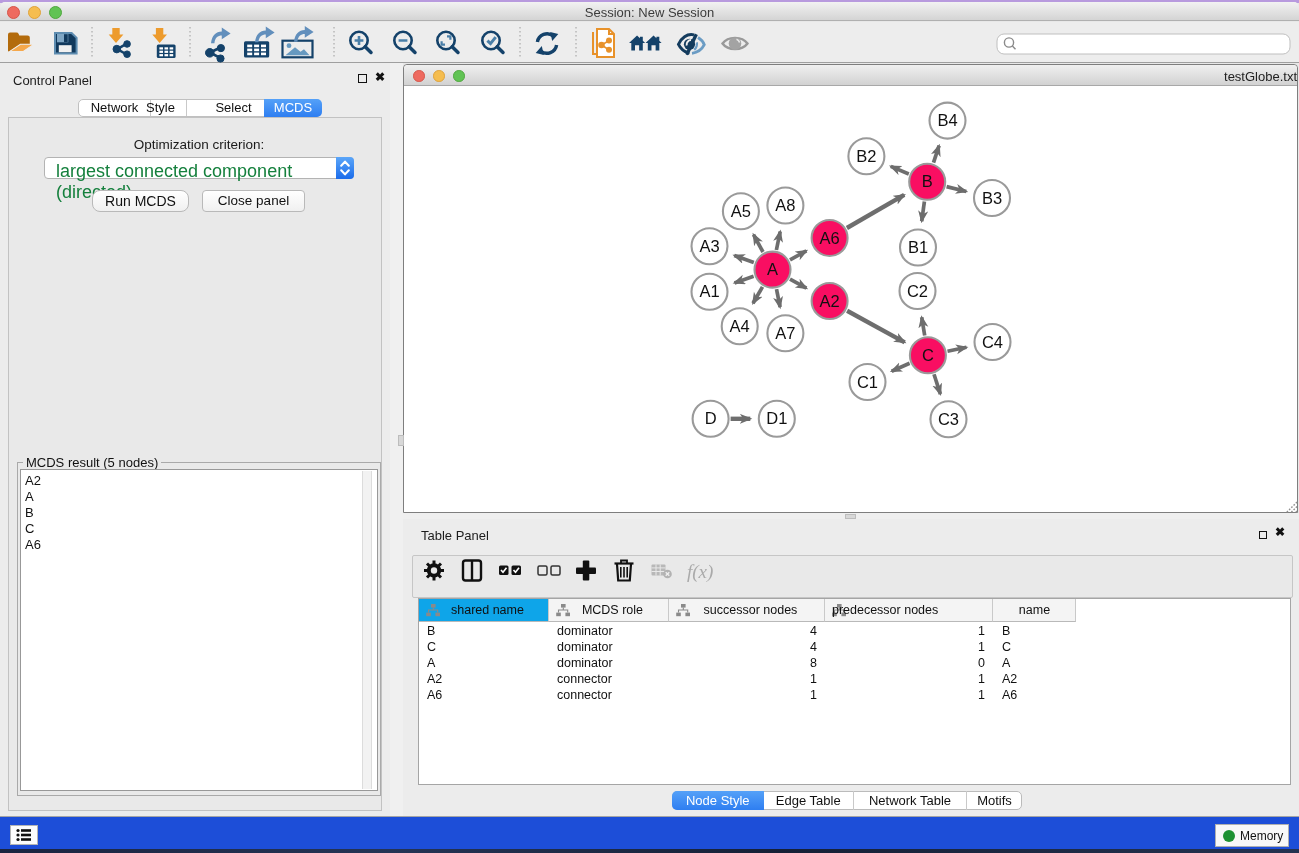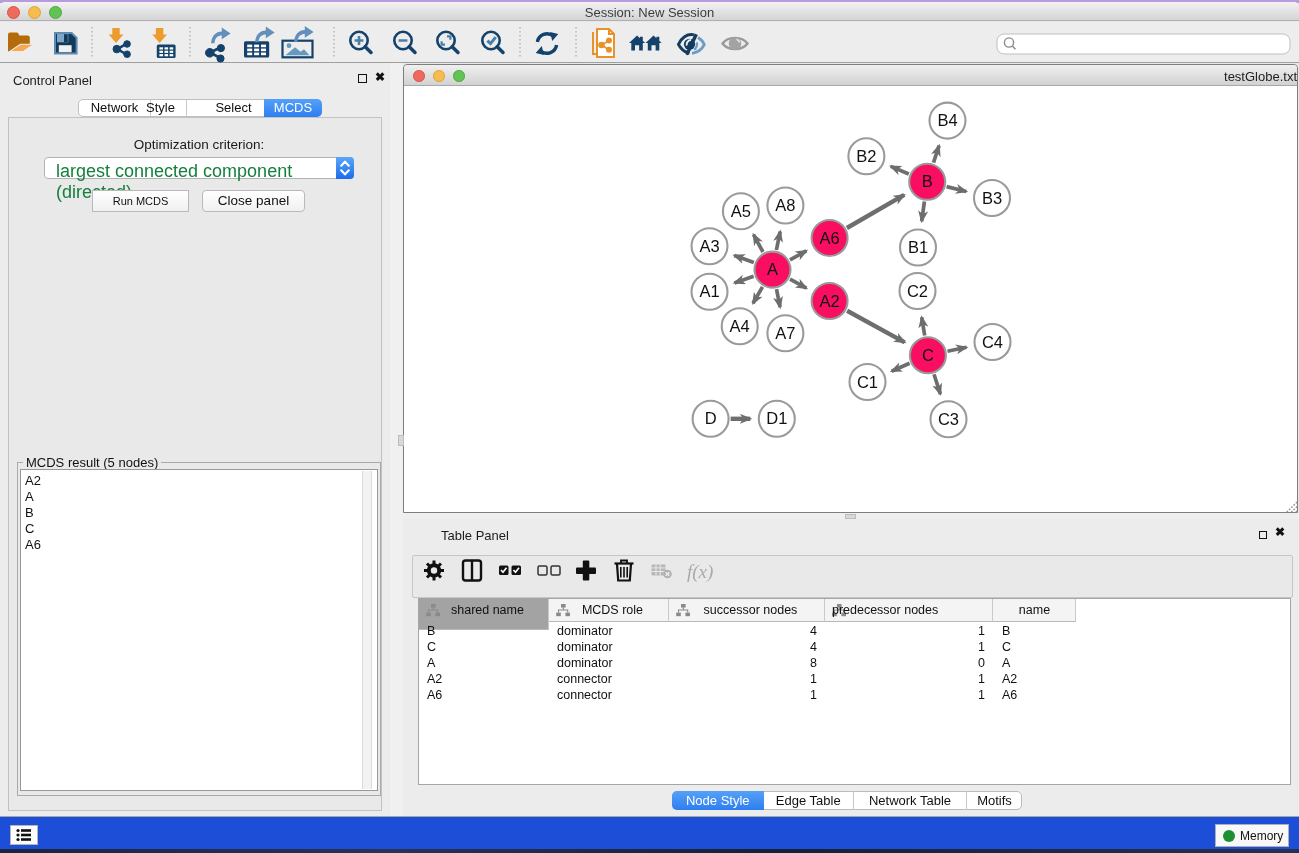--- a/index.html
+++ b/index.html
@@ -169,21 +169,21 @@
 
     <div class="abs" style="left:44px;top:94px;width:310px;height:22px;background:#fff;border:1px solid #b3b3b3;border-radius:4px;">
       <div class="abs" style="left:11px;top:3px;font-size:18px;color:#15803d;">largest connected component (directed)</div>
       <div class="abs" style="right:-1px;top:-1px;width:18px;height:22px;background:linear-gradient(#5ba6f9,#1b6ceb);border-radius:0 4px 4px 0;">
         <svg width="18" height="22" viewBox="0 0 18 22">
             <path d="M5.2 8.7 L9 4.6 L12.8 8.7 M5.2 13.3 L9 17.4 L12.8 13.3" fill="none" stroke="#fff" stroke-width="2.1" stroke-linecap="round" stroke-linejoin="round"></path>
           </svg>
       </div>
     </div>
 
-    <div class="abs" style="left:92px;top:127px;width:97px;height:22px;background:linear-gradient(#fff,#f0f0f0);border:1px solid #b9b9b9;border-radius:0;text-align:center;line-height:20px;font-size:11px;color:#111;">Run MCDS</div>
+    <div class="abs" style="left:92px;top:127px;width:97px;height:22px;background:linear-gradient(#fff,#f0f0f0);border:1px solid #b9b9b9;border-radius:8px;text-align:center;line-height:20px;font-size:14px;color:#111;">Run MCDS</div>
     <div class="abs" style="left:202px;top:127px;width:103px;height:22px;background:linear-gradient(#fff,#f0f0f0);border:1px solid #b9b9b9;border-radius:4px;text-align:center;line-height:20px;font-size:13.5px;color:#111;">Close panel</div>
 
     <div class="abs" style="left:17px;top:399px;width:364px;height:334px;border:1px solid #a9a9a9;"></div>
     <div class="abs" style="left:23px;top:392px;background:#e9e9e9;padding:0 3px;font-size:13px;color:#111;">MCDS result (5 nodes)</div>
     <div class="abs" style="left:20px;top:406px;width:358px;height:322px;background:#fff;border:1px solid #989898;">
       <div style="font-size:13px;color:#111;padding:3px 0 0 4px;line-height:16px;">A2<br>A<br>B<br>C<br>A6</div>
       <div class="abs" style="right:5px;top:1px;width:10px;height:318px;background:#f2f2f2;border-left:1px solid #dcdcdc;border-right:1px solid #dcdcdc;"></div>
     </div>
   </div>
 
@@ -259,21 +259,21 @@
 <text x="463.5" y="300.5" text-anchor="middle" font-size="16.5" fill="#111">C1</text>
 <text x="513.5" y="209.5" text-anchor="middle" font-size="16.5" fill="#111">C2</text>
 <text x="544.5" y="337.8" text-anchor="middle" font-size="16.5" fill="#111">C3</text>
 <text x="588.5" y="260.5" text-anchor="middle" font-size="16.5" fill="#111">C4</text>
 <text x="306.6" y="337.3" text-anchor="middle" font-size="16.5" fill="#111">D</text>
 <text x="372.8" y="337.3" text-anchor="middle" font-size="16.5" fill="#111">D1</text>
 </svg>
   </div>
 
   <div class="abs" id="tablepanel" style="left:403px;top:517px;width:896px;height:299px;background:#ececec;">
-    <div class="abs" style="left:18px;top:9px;font-size:13px;color:#1d1d1d;margin-left:20px;">Table Panel</div>
+    <div class="abs" style="left:18px;top:9px;font-size:13px;color:#1d1d1d;">Table Panel</div>
     <div class="abs" style="left:856px;top:12px;width:8px;height:8px;border:1.5px solid #111;"></div>
     <div class="abs" style="left:872px;top:6px;font-size:12px;font-weight:bold;color:#111;">✖</div>
 
     <div class="abs" id="tbltools" style="left:9px;top:36px;width:881px;height:43px;background:#e9e9e9;border:1px solid #c6c6c6;border-radius:2px;">
 <svg width="879" height="41" viewBox="0 0 879 41" style="position:absolute;left:0;top:0;">
 <g transform="translate(21,14.5)" fill="#111">
 <circle cx="0" cy="0" r="7.2"></circle>
 <g stroke="#111" stroke-width="3">
 <line x1="0" y1="-10" x2="0" y2="10"></line>
 <line x1="-10" y1="0" x2="10" y2="0"></line>
@@ -315,21 +315,21 @@
 <line x1="-10.5" y1="-2.6" x2="3.5" y2="-2.6" stroke="#e9e9e9" stroke-width="1"></line>
 <line x1="-10.5" y1="1" x2="3.5" y2="1" stroke="#e9e9e9" stroke-width="1"></line>
 <circle cx="5.5" cy="3.5" r="4.3" fill="#b2b2b2"></circle>
 <path d="M3.7 1.7 L7.3 5.3 M7.3 1.7 L3.7 5.3" stroke="#efefef" stroke-width="1.4"></path>
 </g>
 <text x="274" y="21.5" font-family="Liberation Serif, serif" font-style="italic" font-size="19" fill="#aaa">f(x)</text>
 </svg>
     </div>
 
     <div class="abs" id="tbl" style="left:15px;top:79px;width:873px;height:187px;background:#fff;border:1px solid #a5a5a5;font-size:12.5px;color:#111;">
-<div class="abs" style="left:0px;top:0;width:130px;height:31px;background:#a3a3a3;border-right:1px solid #c9c9c9;border-bottom:1px solid #b9b9b9;">
+<div class="abs" style="left:0px;top:0;width:130px;height:23px;background:#0ea5e9;border-right:1px solid #c9c9c9;border-bottom:1px solid #b9b9b9;">
           <div class="abs" style="left:7px;top:5px;"><svg width="14" height="13" viewBox="0 0 14 13" style="vertical-align:-2px;">
               <g fill="#8a8a8a">
                 <rect x="5" y="0" width="4.6" height="3.6"></rect>
                 <rect x="0.2" y="8.6" width="4.6" height="3.6"></rect>
                 <rect x="9.4" y="8.6" width="4.6" height="3.6"></rect>
                 <path d="M7.3 3.6 L7.3 6 M2.5 8.6 L2.5 6 L11.7 6 L11.7 8.6" stroke="#8a8a8a" fill="none" stroke-width="1.1"></path>
               </g>
             </svg></div>
           <div class="abs" style="left:0;top:4px;width:130px;text-align:center;font-size:12.5px;">&nbsp;&nbsp;shared name</div>
         </div>

